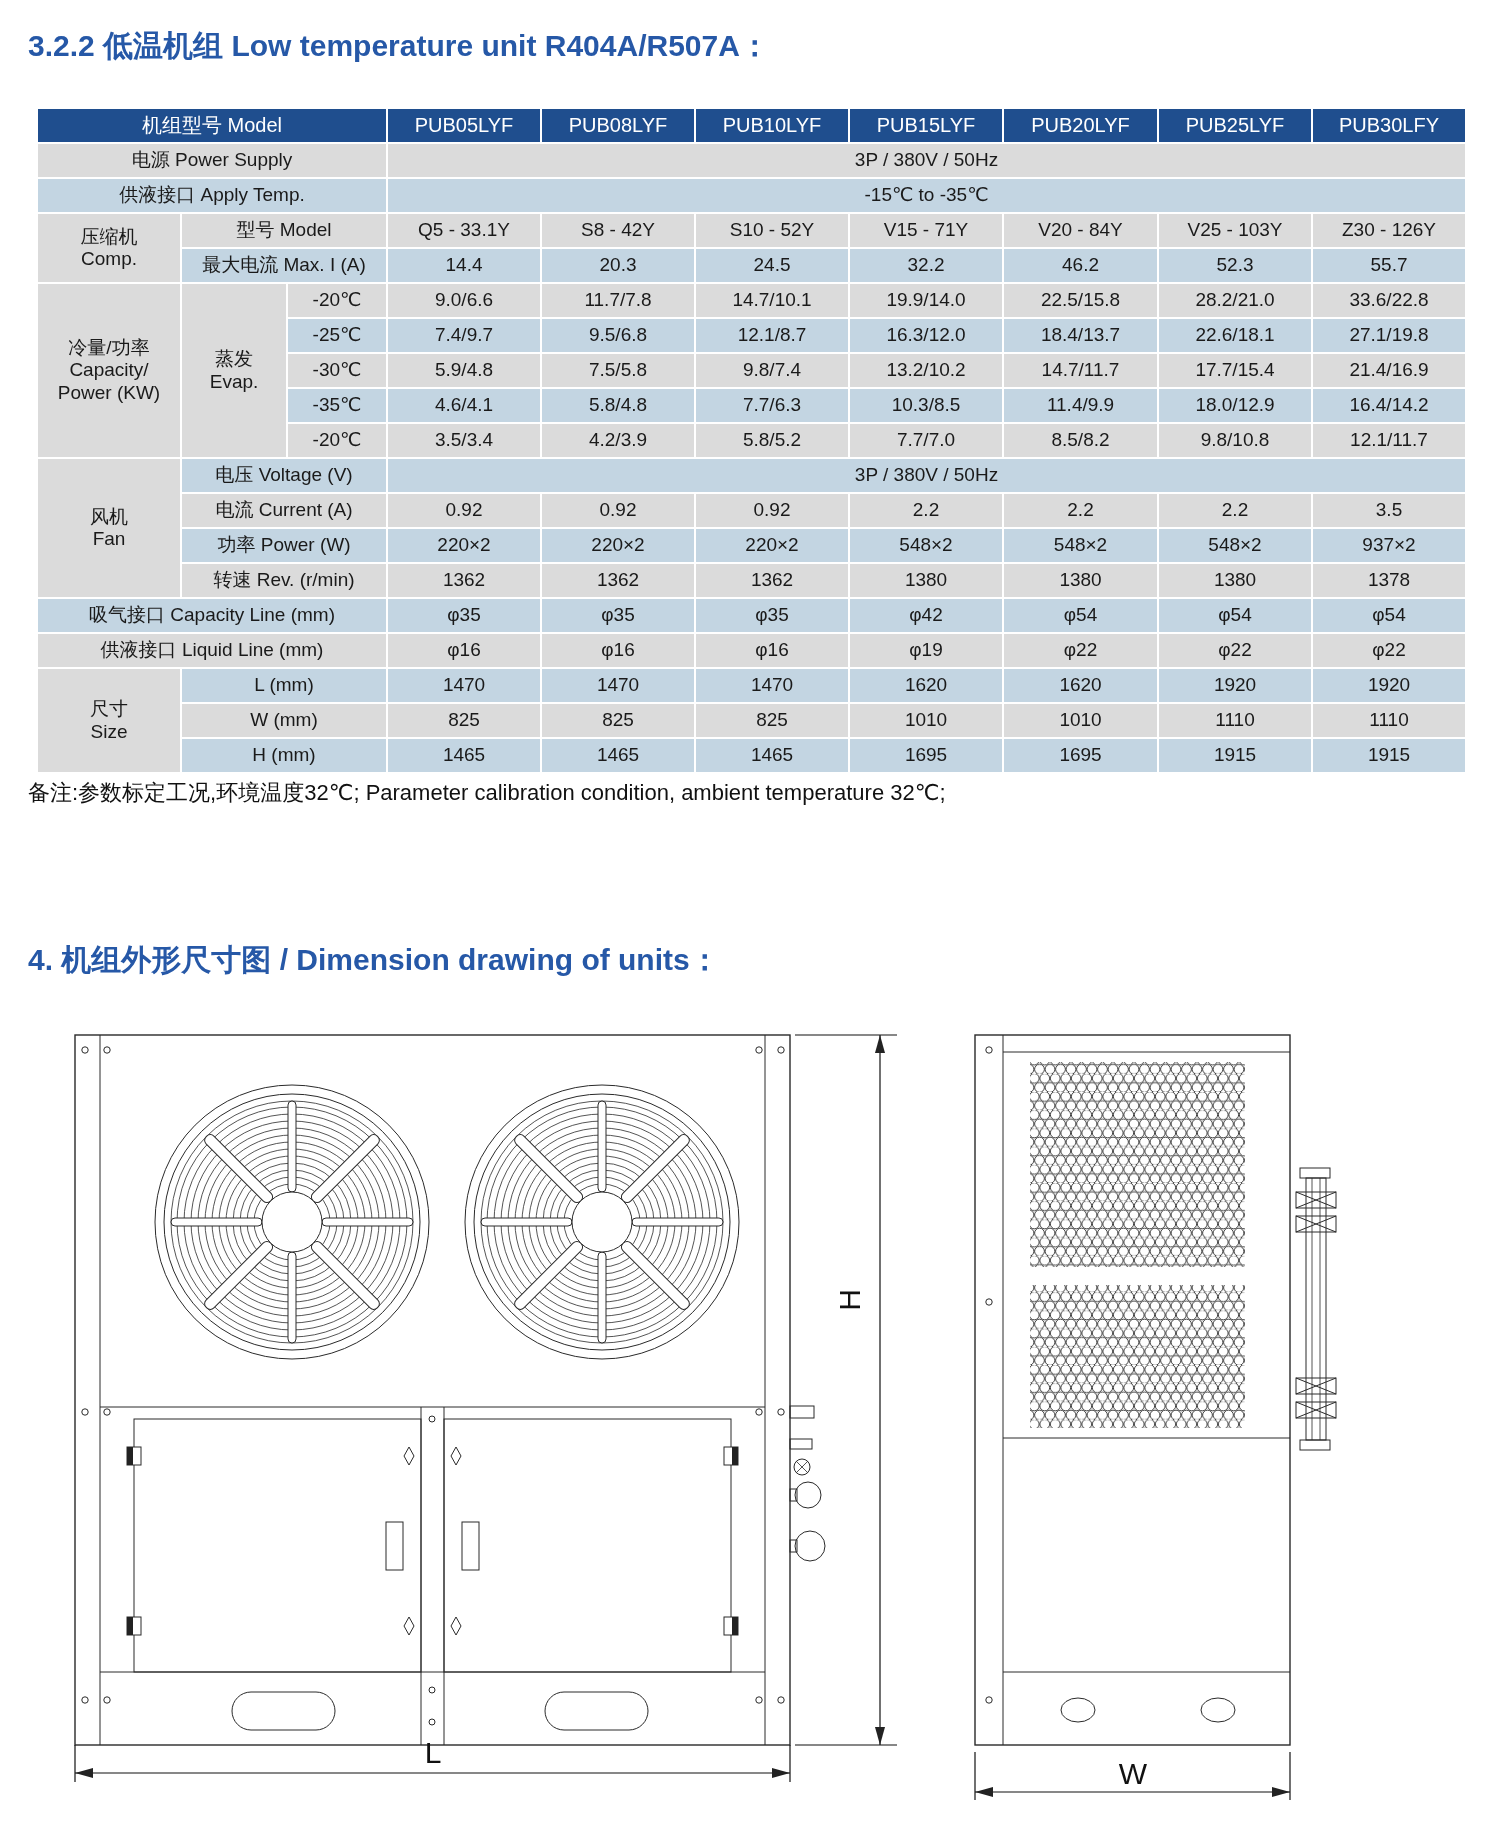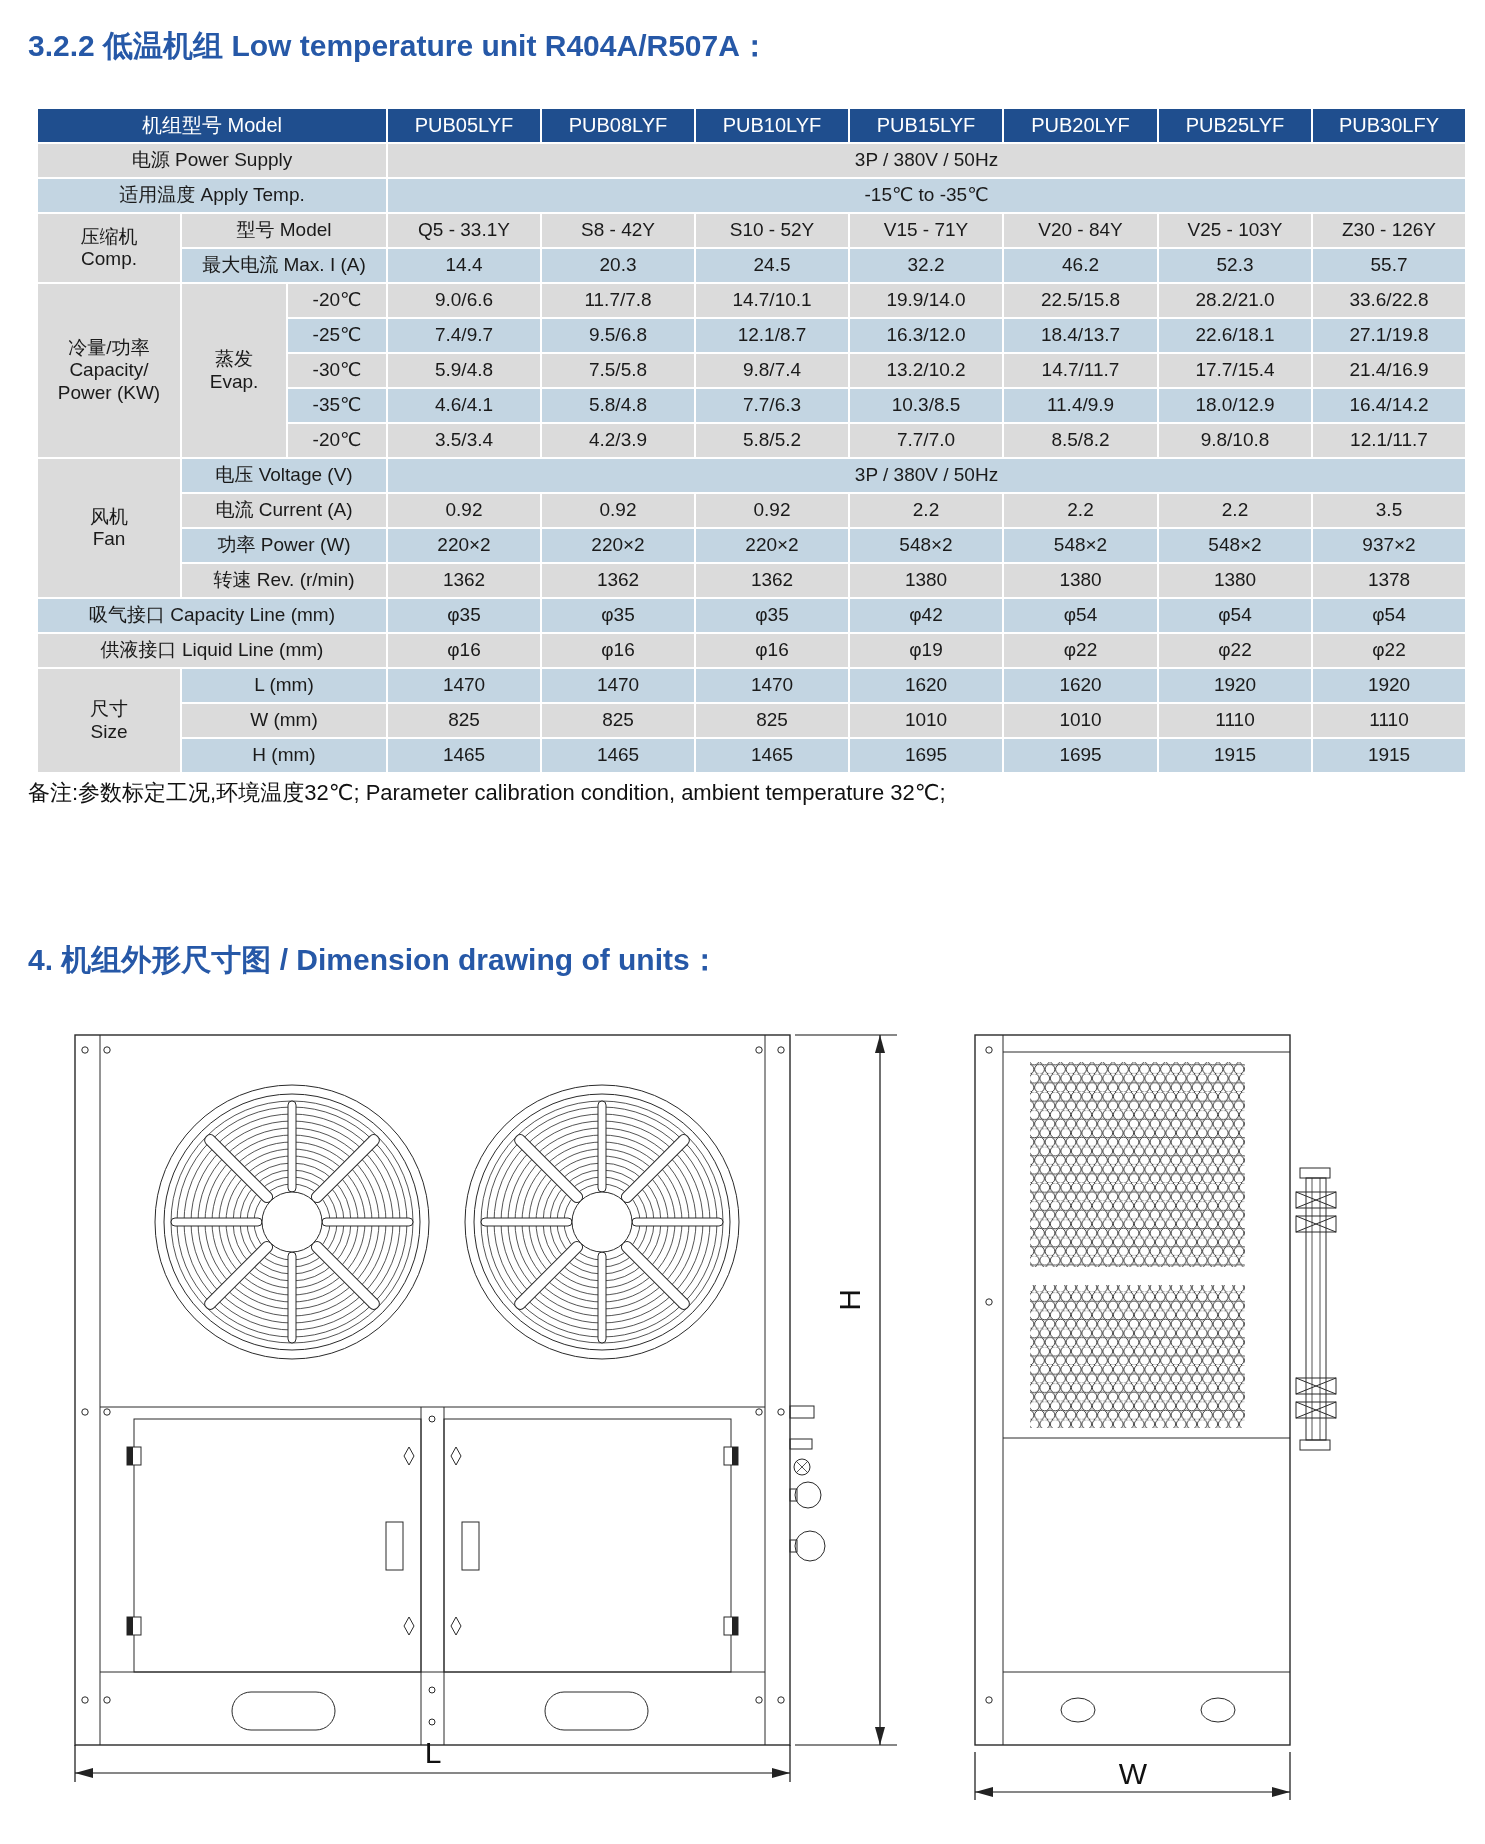--- a/index.html
+++ b/index.html
@@ -67,21 +67,21 @@
           <td class="h">PUB15LYF</td>
           <td class="h">PUB20LYF</td>
           <td class="h">PUB25LYF</td>
           <td class="h">PUB30LFY</td>
         </tr>
         <tr>
           <td colspan="3" class="g">电源 Power Supply</td>
           <td colspan="7" class="g">3P / 380V / 50Hz</td>
         </tr>
         <tr>
-          <td colspan="3" class="b">适用温度 Apply Temp.</td>
+          <td colspan="3" class="b">供液接口 Apply Temp.</td>
           <td colspan="7" class="b">-15℃ to -35℃</td>
         </tr>
         <tr>
           <td rowspan="2" class="g">压缩机
 Comp.</td>
           <td colspan="2" class="g">型号 Model</td>
           <td class="g">Q5 - 33.1Y</td>
           <td class="g">S8 - 42Y</td>
           <td class="g">S10 - 52Y</td>
           <td class="g">V15 - 71Y</td>

